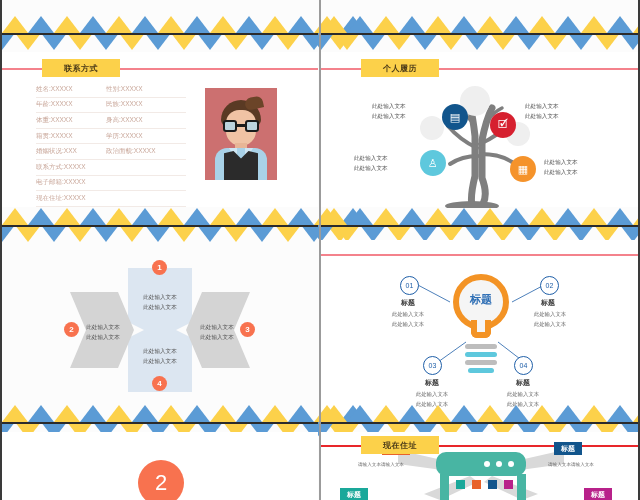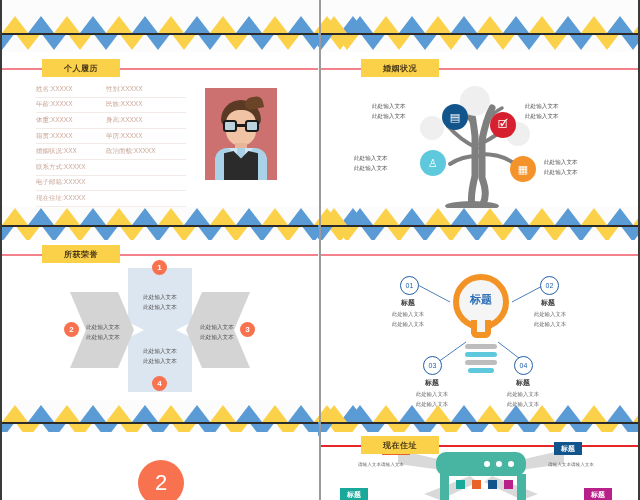--- a/index.html
+++ b/index.html
@@ -158,21 +158,21 @@
       <div class="tri dn" style="left: 247px; top: 17px; border-top: 17px solid rgb(91, 155, 213);"></div>
       <div class="tri up" style="left: 286px; top: 0px; border-bottom: 17px solid rgb(91, 155, 213);"></div>
       <div class="tri dn" style="left: 273px; top: 17px; border-top: 17px solid rgb(252, 209, 74);"></div>
       <div class="tri up" style="left: 312px; top: 0px; border-bottom: 17px solid rgb(252, 209, 74);"></div>
       <div class="tri dn" style="left: 299px; top: 17px; border-top: 17px solid rgb(91, 155, 213);"></div>
     </div>
 
   <div class="slide" style="left:2px;top:52px;width:316px;height:155px;">
     <div class="sec" style="top:7px;">
       <div class="line"></div>
-      <div class="tag">个人履历</div>
+      <div class="tag">联系方式</div>
     </div>
   </div>
 
   <div class="info">
     <div class="row">
         <span class="cell c1">姓名:XXXXX</span>
         <span class="cell">性别:XXXXX</span>
       </div>
     <div class="row">
         <span class="cell c1">年龄:XXXXX</span>
@@ -215,21 +215,21 @@
     <div class="neck"></div>
     <div class="shirt"></div>
     <div class="collarL"></div>
     <div class="collarR"></div>
     <div class="vest"></div>
   </div>
 
   <div class="slide" style="left:321px;top:52px;width:317px;height:155px;">
     <div class="sec" style="top:7px;">
       <div class="line"></div>
-      <div class="tag">婚姻状况</div>
+      <div class="tag">个人履历</div>
     </div>
   </div>
 
   <div class="tree-wrap">
     <svg width="320" height="130" style="position:absolute;left:0;top:0;">
       <path d="M152 128 Q150 118 155 98 L155 58 Q153 40 150 28" stroke="#7f7f7f" stroke-width="7" fill="none" stroke-linecap="round"></path>
       <path d="M163 126 Q168 116 162 100 L162 62 Q166 42 172 30" stroke="#7f7f7f" stroke-width="7" fill="none" stroke-linecap="round"></path>
       <path d="M141 128 Q132 126 126 129 L178 129 Q172 126 164 128 Z" fill="#7f7f7f"></path>
       <ellipse cx="152" cy="128" rx="27" ry="5" fill="#7f7f7f"></ellipse>
       <path d="M157 70 Q140 62 128 48" stroke="#7f7f7f" stroke-width="4" fill="none" stroke-linecap="round"></path>
@@ -330,26 +330,20 @@
       <div class="tri up" style="left: 234px; top: 0px; border-bottom: 17px solid rgb(91, 155, 213);"></div>
       <div class="tri dn" style="left: 221px; top: 17px; border-top: 17px solid rgb(252, 209, 74);"></div>
       <div class="tri up" style="left: 260px; top: 0px; border-bottom: 17px solid rgb(252, 209, 74);"></div>
       <div class="tri dn" style="left: 247px; top: 17px; border-top: 17px solid rgb(91, 155, 213);"></div>
       <div class="tri up" style="left: 286px; top: 0px; border-bottom: 17px solid rgb(91, 155, 213);"></div>
       <div class="tri dn" style="left: 273px; top: 17px; border-top: 17px solid rgb(252, 209, 74);"></div>
       <div class="tri up" style="left: 312px; top: 0px; border-bottom: 17px solid rgb(252, 209, 74);"></div>
       <div class="tri dn" style="left: 299px; top: 17px; border-top: 17px solid rgb(91, 155, 213);"></div>
     </div>
 
-  <div class="slide" style="left:2px;top:240px;width:316px;height:160px;">
-    <div class="sec" style="top:5px;">
-      <div class="line"></div>
-      <div class="tag">所获荣誉</div>
-    </div>
-  </div>
 
   <div class="honor">
     <svg width="320" height="145" style="position:absolute;left:0;top:0;">
       <polygon points="128,18 192,18 192,72 160,88 128,72" fill="#dce6f1"></polygon>
       <polygon points="128,88 160,72 192,88 192,142 128,142" fill="#dce6f1"></polygon>
       <polygon points="70,42 118,42 134,80 118,118 70,118 86,80" fill="#d4d4d4"></polygon>
       <polygon points="202,42 250,42 234,80 250,118 202,118 186,80" fill="#d4d4d4"></polygon>
     </svg>
     <div class="badge" style="left:152px;top:10px;">1</div>
     <div class="badge" style="left:64px;top:72px;">2</div>

